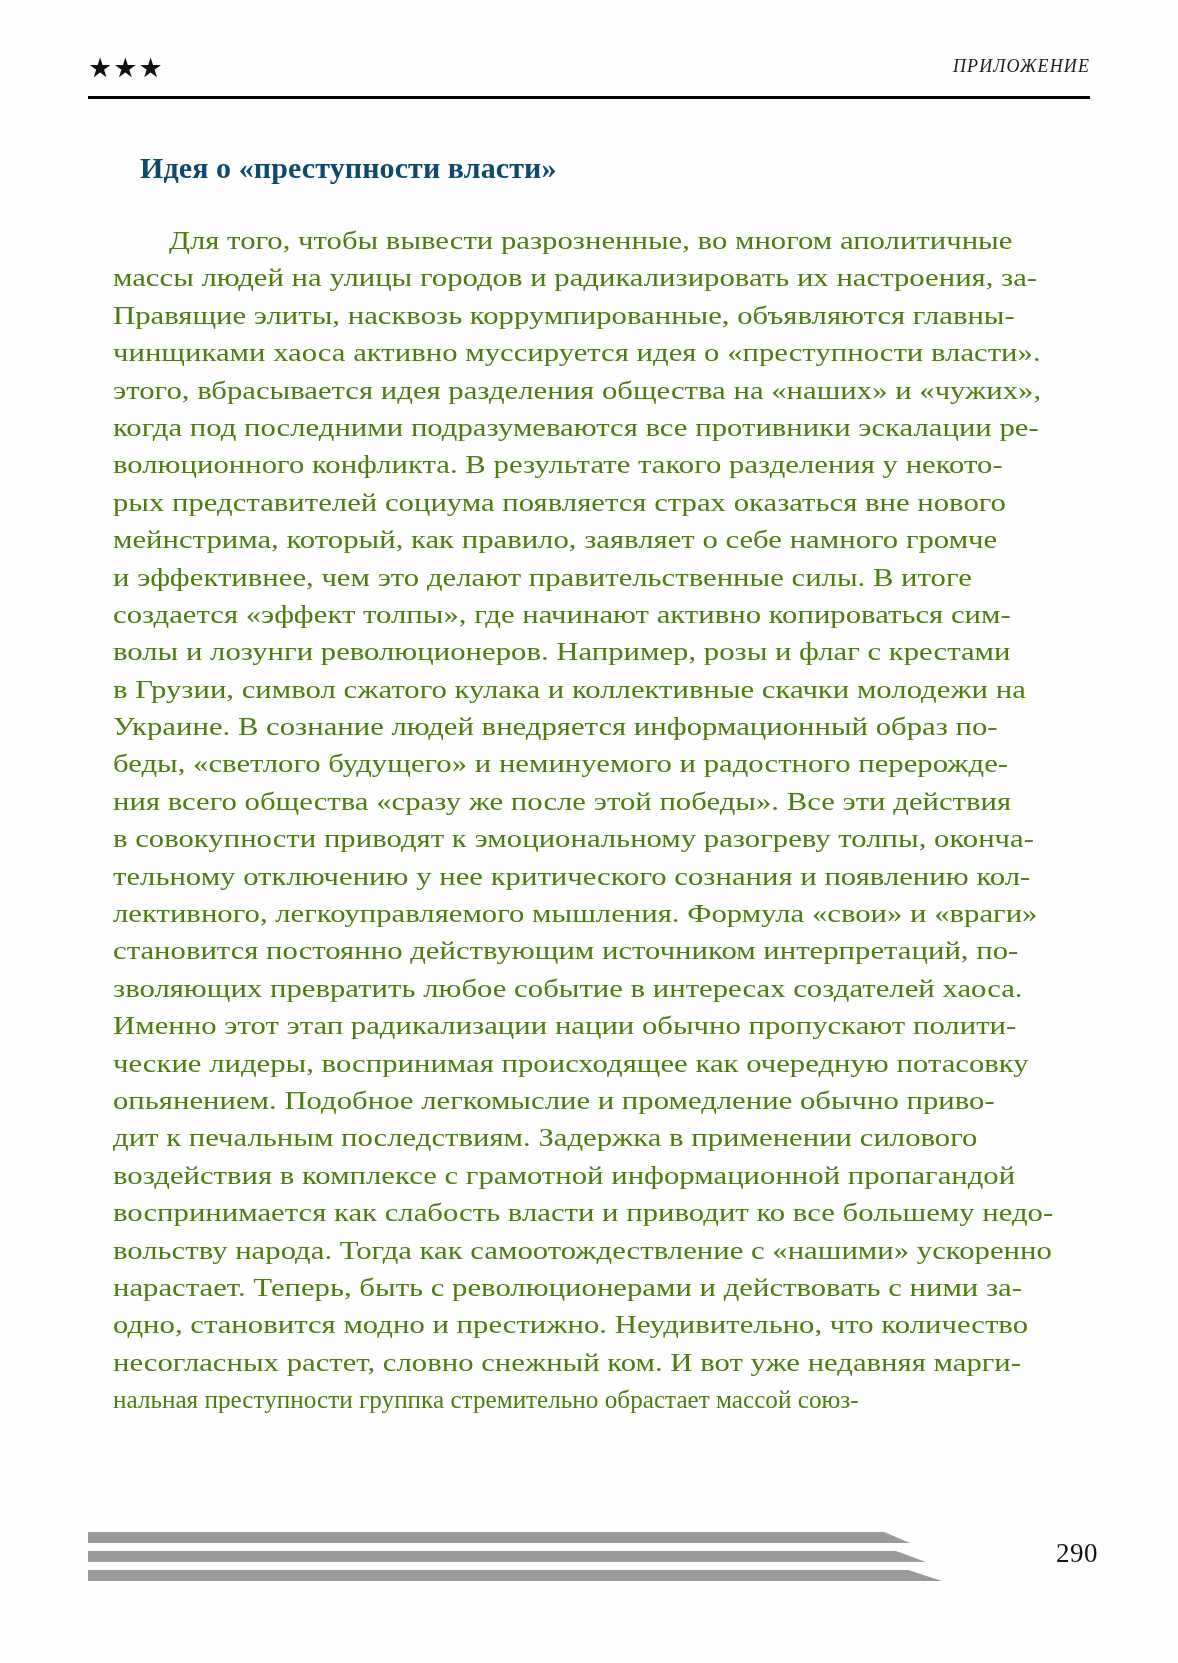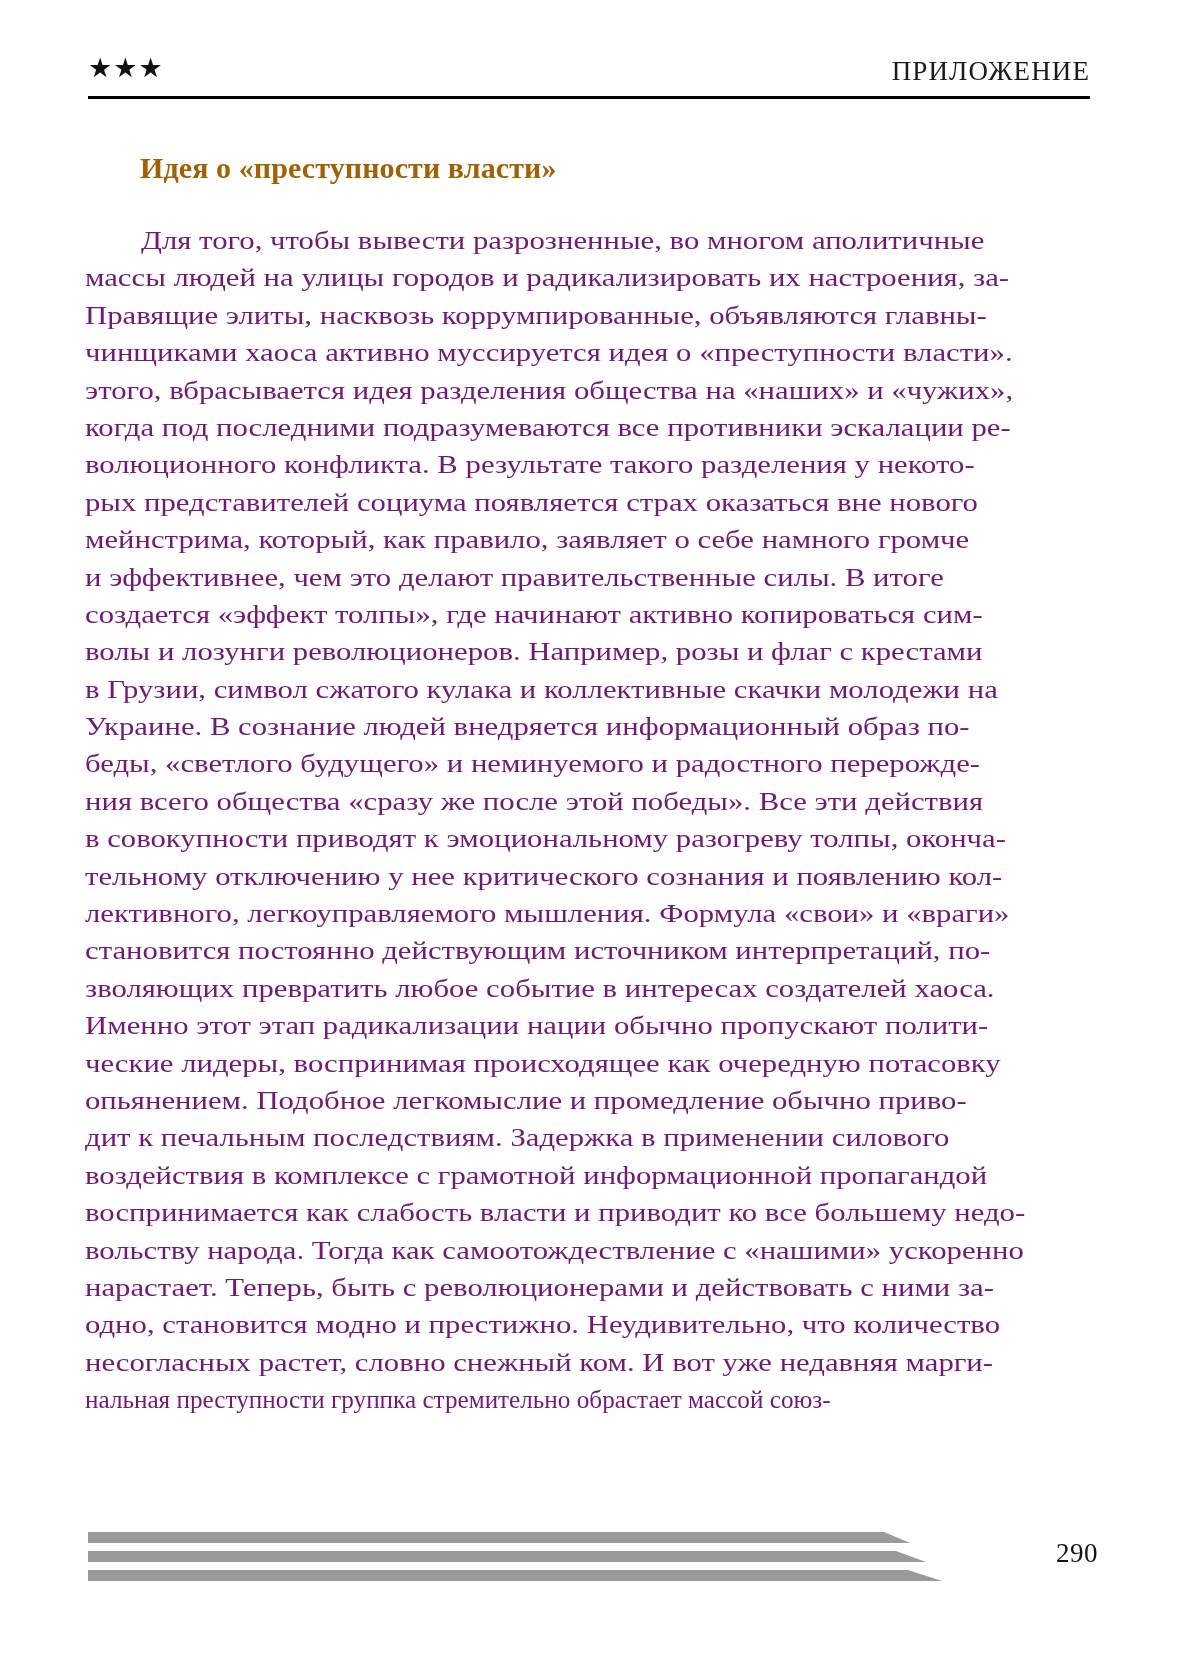--- a/index.html
+++ b/index.html
@@ -38,21 +38,22 @@
     line-height: 1;
     letter-spacing: 1px;
     color: #111111;
     font-family: "DejaVu Sans", sans-serif;
     white-space: nowrap;
   }
   .head-title {
     position: absolute;
     right: 0;
     top: 4px;
-    font-size: 27px;
+    font-style: italic;
+    font-size: 18px;
     letter-spacing: 1.1px;
     color: #1a1a1a;
     white-space: nowrap;
   }
   .head-rule {
     position: absolute;
     left: 0;
     top: 44px;
     width: 1002px;
     height: 3px;
@@ -60,39 +61,40 @@
   }
 
   
   .section-title {
     position: absolute;
     left: 140px;
     top: 131px;
     font-size: 30px;
     font-weight: bold;
     letter-spacing: 0.1px;
-    color: #a16207;
+    color: #0c4a6e;
     white-space: nowrap;
   }
 
   
   .body-block {
     position: absolute;
     left: 85px;
     top: 222px;
     width: 1007px;
   }
   .body-line {
     display: block;
     height: 37.4px;
     font-size: 25.2px;
     line-height: 37.4px;
     white-space: nowrap;
-    color: #701a75;
+    color: #4d7c0f;
     transform-origin: left center;
+    margin-left: 28px;
   }
   
   .body-line > .ln {
     display: inline-block;
     transform-origin: left center;
     white-space: pre;
   }
   .indent {
     padding-left: 56px;
   }

